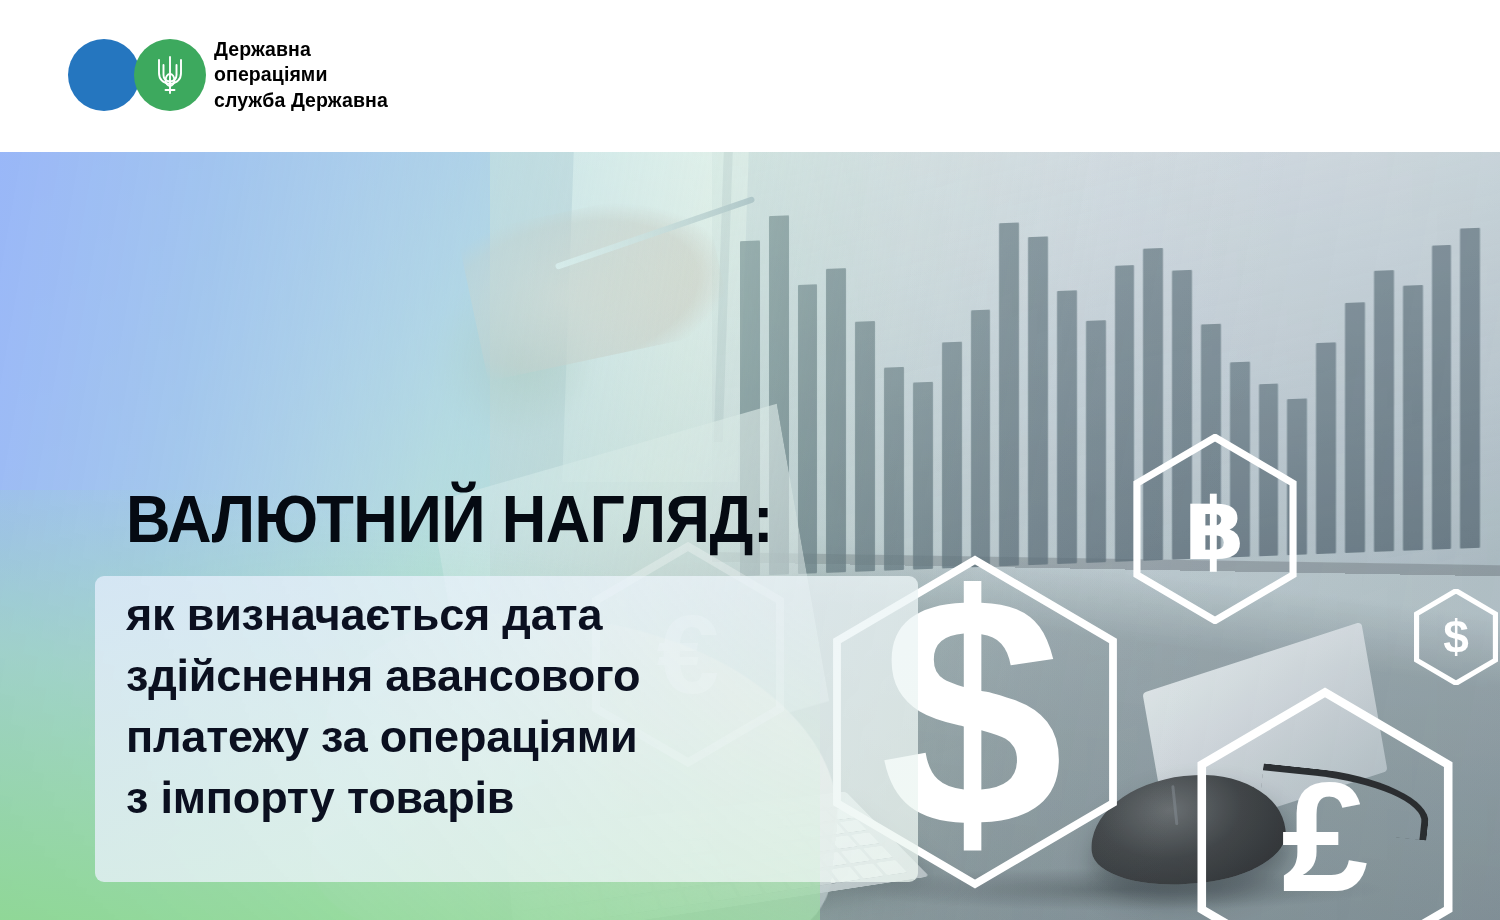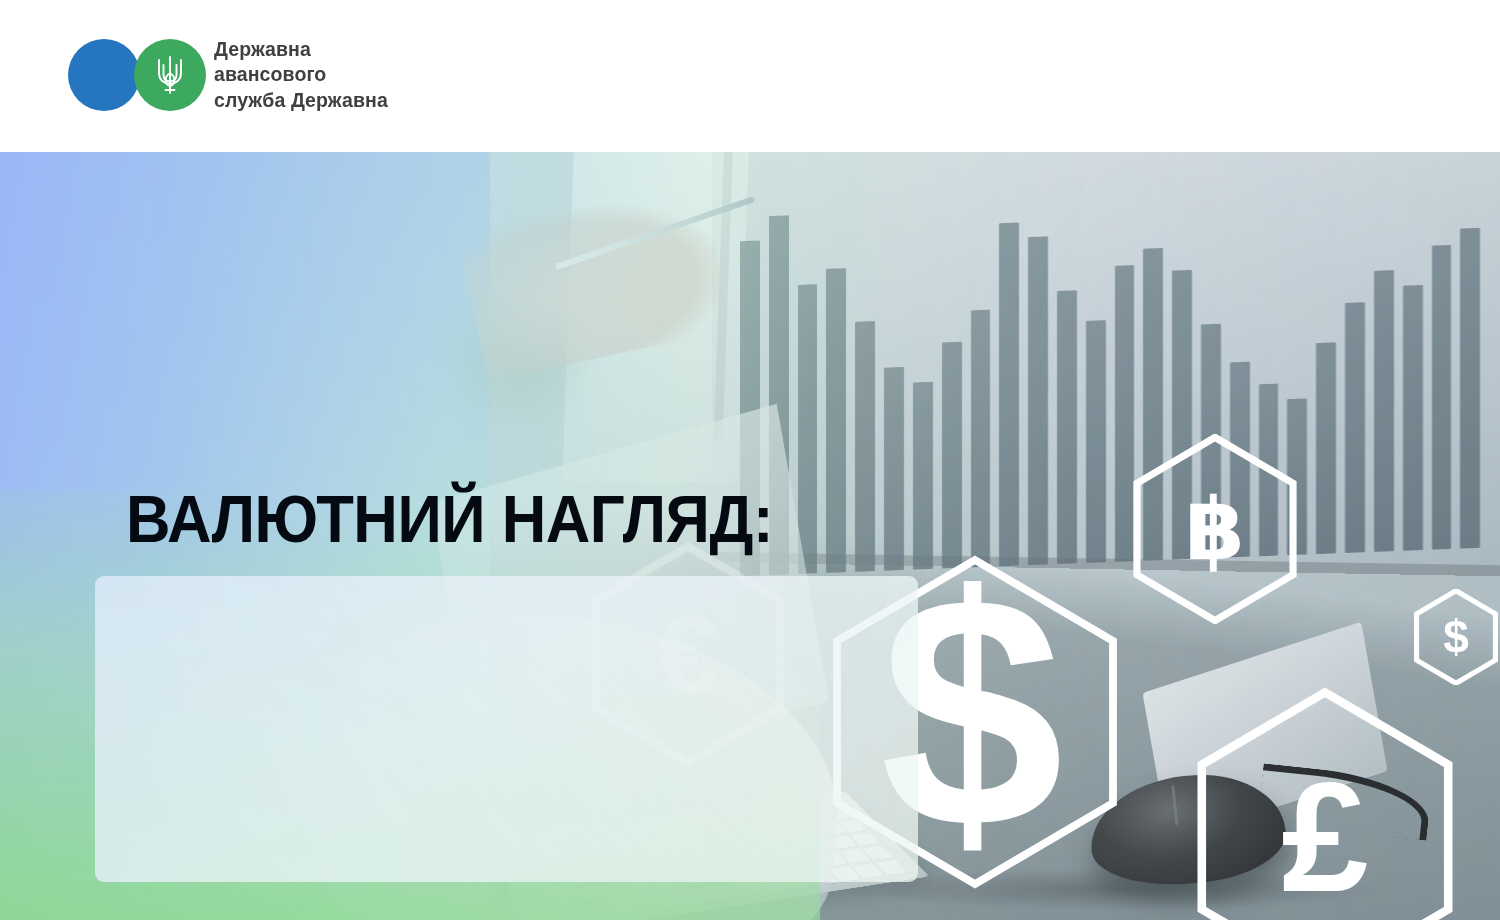--- a/index.html
+++ b/index.html
@@ -23,21 +23,21 @@
   .logo-marks{ position:relative; width:138px; height:78px; }
   .circle{
     position:absolute; top:3px; width:72px; height:72px; border-radius:50%;
   }
   .circle-blue{ left:0; background:#2576bf; }
   .circle-green{ left:66px; background:#3da95e; display:flex; align-items:center; justify-content:center;}
   .tryzub{ width:34px; height:44px; display:block; }
   .logo-text{
     margin-left:8px;
     font-weight:bold; font-size:19.5px; line-height:1.30;
-    color:#404040; letter-spacing:.1px; white-space:nowrap;
+    color:#000000; letter-spacing:.1px; white-space:nowrap;
   }
 
   
   .stage{
     position:absolute; left:0; top:152px; width:1500px; height:768px;
     overflow:hidden;
     background:linear-gradient(176deg,#93b2f7 0%,#9cc3ee 22%,#a8d4d8 44%,#a2dcb2 68%,#8ed98f 100%);
   }
 
   
@@ -230,21 +230,21 @@
           <path d="M28 7 L28 20 C28 27 24 30 17 31"></path>
           <path d="M10.5 12 L10.5 22 C10.5 26 13 28 17 28.5"></path>
           <path d="M23.5 12 L23.5 22 C23.5 26 21 28 17 28.5"></path>
           <ellipse cx="17" cy="27" rx="4.4" ry="6"></ellipse>
           <path d="M12.5 37 L21.5 37"></path>
         </svg>
       </div>
     </div>
     <div class="logo-text">
       <div>Державна</div>
-      <div>авансового</div>
+      <div>операціями</div>
       <div>служба Державна</div>
     </div>
   </div>
 </div>
 
 <div class="stage">
 
   <div class="photo">
     <div class="photo-window">
       <div class="photo-window-mullion"></div>
@@ -416,14 +416,20 @@
     <svg viewBox="0 0 100 112" aria-hidden="true">
       <polygon points="50,2 96,29 96,83 50,110 4,83 4,29" fill="none" stroke="#ffffff" stroke-width="6"></polygon>
     </svg>
     <span class="glyph">$</span>
   </div>
 
   <div class="headline">ВАЛЮТНИЙ НАГЛЯД:</div>
 
   <div class="panel"></div>
 
+  <div class="subtitle" id="subtitle">
+      <div>як визначається дата</div>
+      <div>здійснення авансового</div>
+      <div>платежу за операціями</div>
+      <div>з імпорту товарів</div>
+    </div>
 
 </div>
 
 </body></html>

